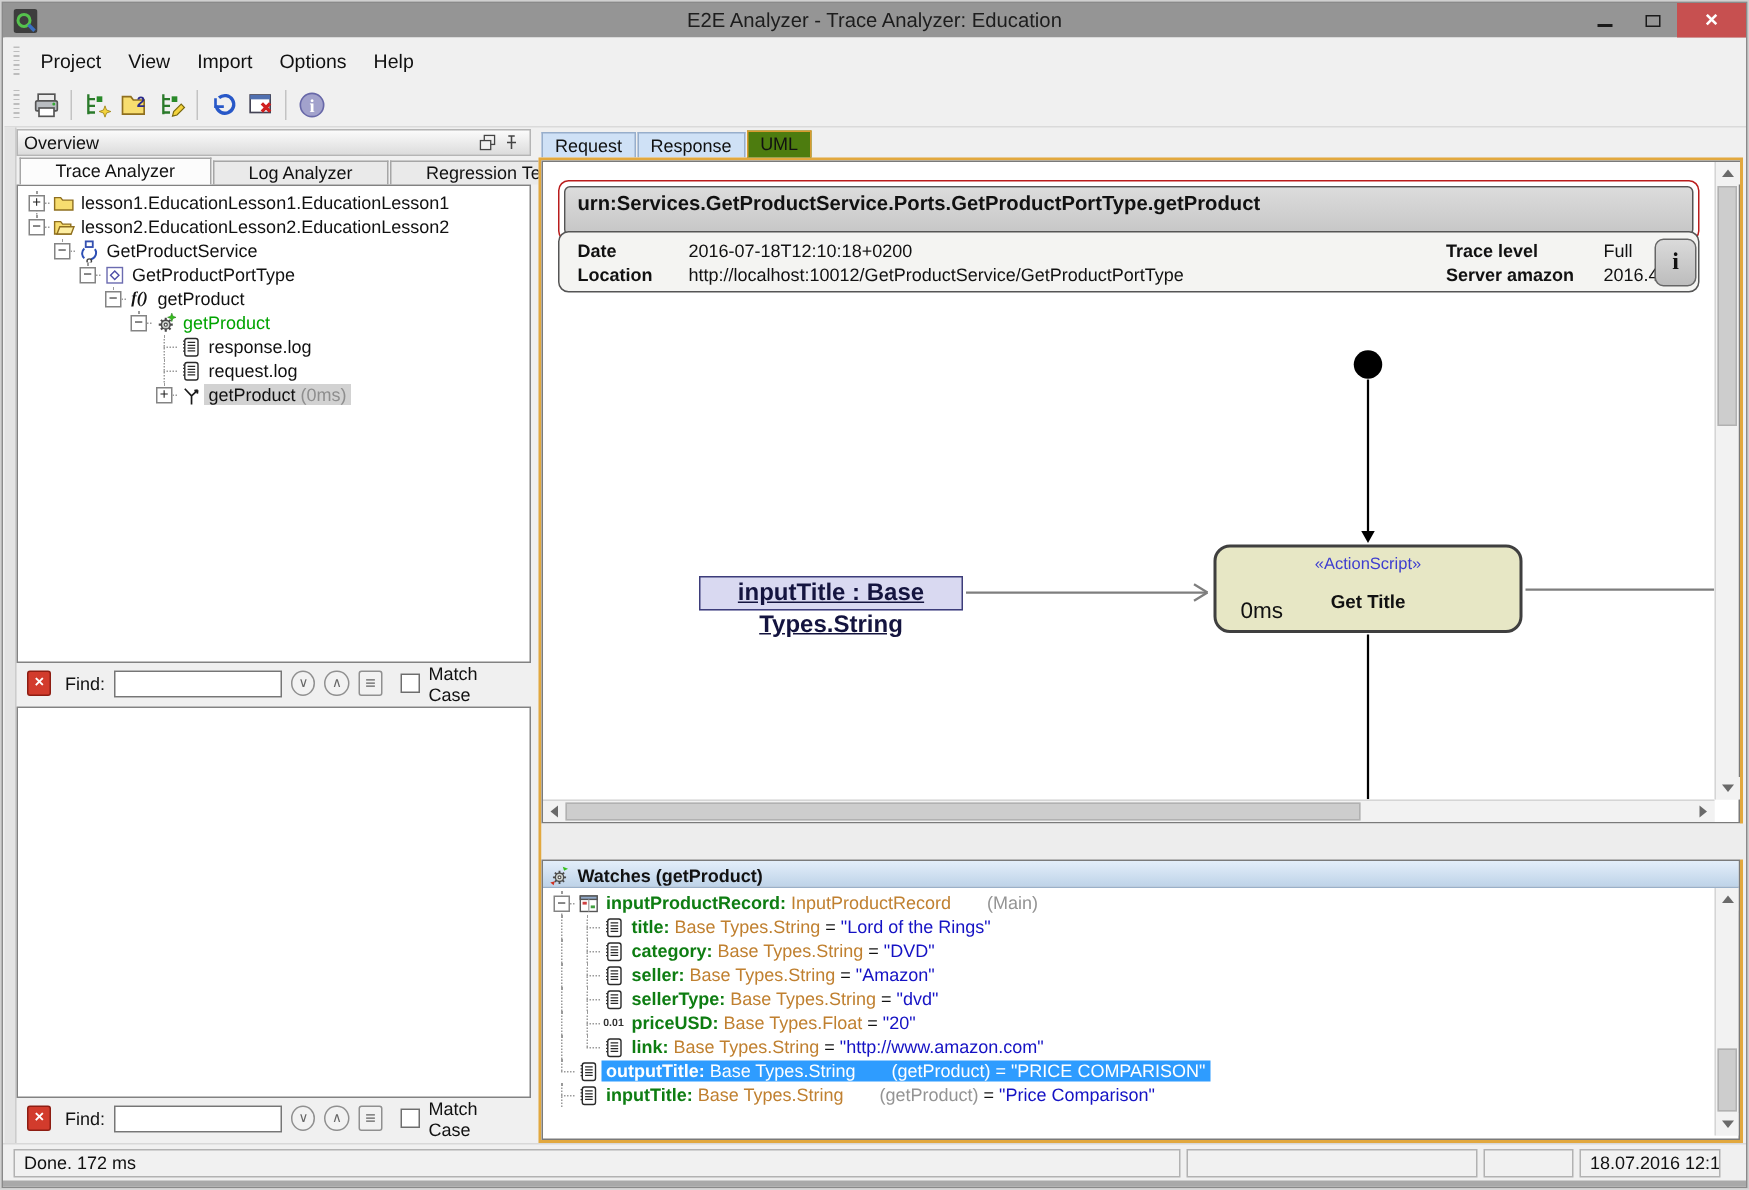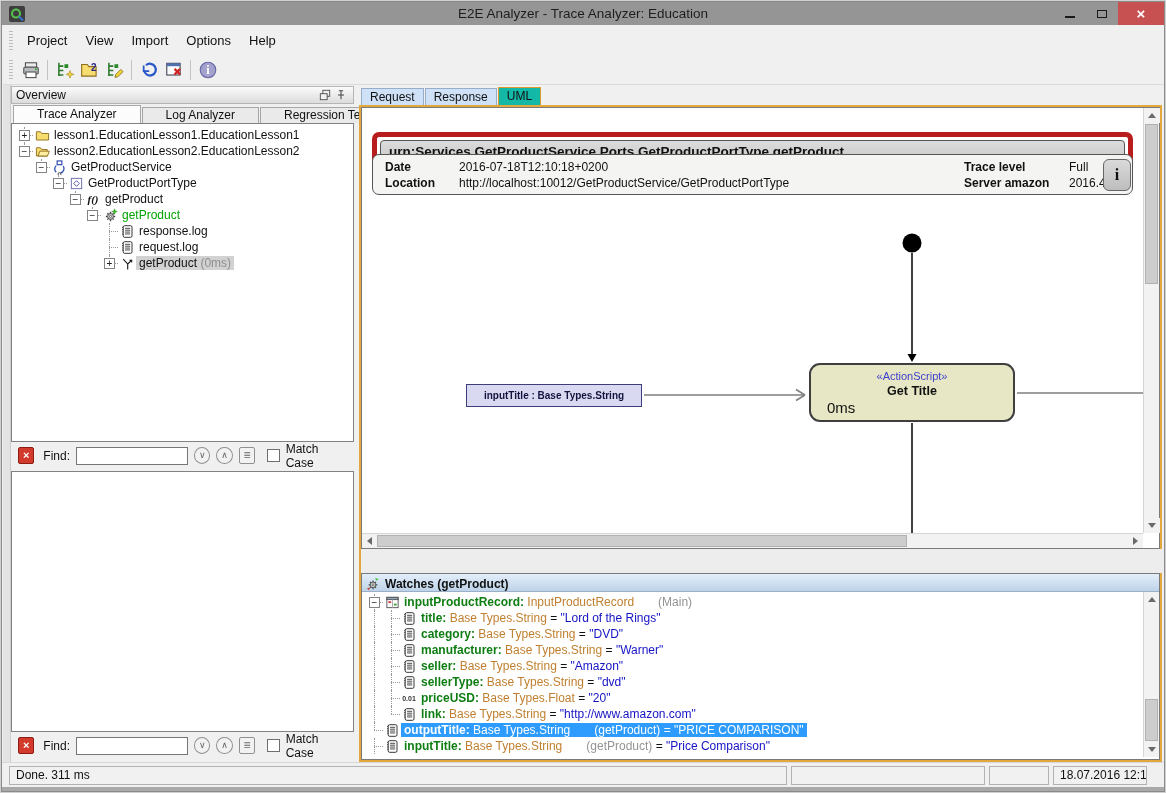--- a/index.html
+++ b/index.html
@@ -56,39 +56,39 @@
   .findx { width:17px; height:17px; background:#d23b2c; border:1px solid #8d1d12; border-radius:2px; color:#fff; font-weight:bold; font-size:11px; line-height:15px; text-align:center; }
   .findlbl { margin-left:3px; }
   .findinput { width:112px; height:18px; border:1px solid #767676; background:#fff; font:12px "Liberation Sans",sans-serif; padding:0 3px; }
   .cbtn { width:17px; height:17px; border:1px solid #909090; border-radius:50%; background:#f2f2f2; color:#666; font-size:9px; line-height:15px; text-align:center; }
   .lbtn { width:17px; height:17px; border:1px solid #909090; border-radius:2px; background:#f2f2f2; color:#666; font-size:12px; line-height:14px; text-align:center; }
   .cbox { width:13px; height:13px; border:1px solid #6e6e6e; background:#fff; margin-left:6px; }
 
   
   .right-tabs { position:absolute; left:357px; top:85px; height:18px; display:flex; align-items:flex-end; padding-left:2px; }
   .rtab { height:17px; line-height:16px; padding:0 8px; background:#cfe1f6; border:1px solid #97aecb; border-bottom:none; margin-right:1px; }
-  .rtab.active { height:18px; line-height:17px; background:#14b8a6; border-color:#d99b2e; position:relative; z-index:2; }
+  .rtab.active { height:18px; line-height:17px; background:#4d7c0f; border-color:#d99b2e; position:relative; z-index:2; }
   .right-box { position:absolute; left:357px; top:103px; width:803px; height:657px; border:2px solid #e2a83e; background:#ededed; }
 
   .uml-wrap { position:absolute; left:0; top:0; width:799px; height:442px; border:1px solid #7a7a7a; background:#fff; }
   .uml-content { position:absolute; left:0; top:0; width:781px; height:425px; overflow:hidden; background:#fff; }
   .dsvg { position:absolute; left:0; top:0; }
 
-  .urnbox { position:absolute; left:10px; top:24px; width:761px; height:41px; border:5px solid #b91c1c; border-radius:7px; background:#fff; padding:3px; }
+  .urnbox { position:absolute; left:10px; top:12px; width:761px; height:41px; border:1px solid #b91c1c; border-radius:7px; background:#fff; padding:3px; }
   .urnbox .inner { width:100%; height:100%; border:1px solid #555; border-radius:4px; background:linear-gradient(#dcdcdc,#c6c6c6); font-weight:bold; font-size:13.5px; line-height:21px; padding-left:8px; white-space:nowrap; overflow:hidden; }
   .infobox { position:absolute; left:10px; top:46px; width:761px; height:41px; border:1px solid #555; border-radius:7px; background:#f4f4f2; font-size:12px; }
   .infobox .lbl { position:absolute; font-weight:bold; }
   .infobox .val { position:absolute; }
   .ibtn { position:absolute; left:730px; top:4px; width:28px; height:32px; border:1px solid #666; border-radius:6px; background:linear-gradient(#dadada,#bdbdbd); font:bold 16px "Liberation Serif",serif; text-align:center; line-height:30px; }
 
   .actionbox { position:absolute; left:447px; top:255px; width:206px; height:59px; background:#e7e7c5; border:2px solid #3f3f3f; border-radius:11px; text-align:center; }
   .actionbox .stereo { margin-top:5px; font-size:11px; color:#3d3dcf; }
-  .actionbox .aname { margin-top:2px; font-weight:bold; font-size:12.5px; color:#111; }
+  .actionbox .aname { margin-top:12px; font-weight:bold; font-size:12.5px; color:#111; }
   .actionbox .dur { position:absolute; left:16px; bottom:4px; font-size:15px; }
-  .pinlabel { position:absolute; left:104px; top:276px; width:176px; height:23px; background:#d9d9f1; border:1px solid #3d3d7a; text-align:center; line-height:21px; font-weight:bold; color:#14143f; font-size:10px; }
+  .pinlabel { position:absolute; left:104px; top:276px; width:176px; height:23px; background:#d9d9f1; border:1px solid #3d3d7a; text-align:center; line-height:21px; font-weight:bold; text-decoration:underline; color:#14143f; font-size:16px; }
 
   
   .vscroll { position:absolute; right:0; top:0; width:16px; height:425px; background:#f2f2f2; border-left:1px solid #d5d5d5; }
   .hscroll { position:absolute; left:0; top:425px; width:781px; height:15px; background:#f2f2f2; border-top:1px solid #d5d5d5; }
   .sbtn { position:absolute; background:#f2f2f2; display:flex; align-items:center; justify-content:center; }
   .thumb { position:absolute; background:#cdcdcd; border:1px solid #b1b1b1; }
   .tri { width:0; height:0; }
   .tri.up { border-left:4px solid transparent; border-right:4px solid transparent; border-bottom:5px solid #6a6a6a; }
   .tri.dn { border-left:4px solid transparent; border-right:4px solid transparent; border-top:5px solid #6a6a6a; }
   .tri.lf { border-top:4px solid transparent; border-bottom:4px solid transparent; border-right:5px solid #6a6a6a; }
@@ -522,92 +522,80 @@
           <div class="trow">
             <span class="tcell gv"></span>
             <span class="tcell gv gh"></span>
             <span class="ticon">
               <svg viewBox="0 0 16 16">
                 <rect x="3.4" y="1.8" width="9.4" height="12.4" rx="1.6" fill="#fff" stroke="#2a2a2a"></rect>
                 <path d="M5.4 4.6 h5.4 M5.4 6.6 h5.4 M5.4 8.6 h5.4 M5.4 10.6 h5.4" stroke="#2a2a2a" stroke-width="0.9"></path>
                 <path d="M3.4 3.6 h-1.2 M3.4 6 h-1.2 M3.4 8.4 h-1.2 M3.4 10.8 h-1.2" stroke="#2a2a2a" stroke-width="0.9"></path>
               </svg>
             </span>
-            <span class="wtext"><span class="wname">manufacturer:</span><span class="wtype"> Base Types.String</span><span class="weq"> = </span><span class="wval">"Warner"</span></span>
+            <span class="wtext"><span class="wname">seller:</span><span class="wtype"> Base Types.String</span><span class="weq"> = </span><span class="wval">"Amazon"</span></span>
           </div>
           <div class="trow">
             <span class="tcell gv"></span>
             <span class="tcell gv gh"></span>
             <span class="ticon">
               <svg viewBox="0 0 16 16">
                 <rect x="3.4" y="1.8" width="9.4" height="12.4" rx="1.6" fill="#fff" stroke="#2a2a2a"></rect>
                 <path d="M5.4 4.6 h5.4 M5.4 6.6 h5.4 M5.4 8.6 h5.4 M5.4 10.6 h5.4" stroke="#2a2a2a" stroke-width="0.9"></path>
                 <path d="M3.4 3.6 h-1.2 M3.4 6 h-1.2 M3.4 8.4 h-1.2 M3.4 10.8 h-1.2" stroke="#2a2a2a" stroke-width="0.9"></path>
               </svg>
             </span>
-            <span class="wtext"><span class="wname">seller:</span><span class="wtype"> Base Types.String</span><span class="weq"> = </span><span class="wval">"Amazon"</span></span>
+            <span class="wtext"><span class="wname">sellerType:</span><span class="wtype"> Base Types.String</span><span class="weq"> = </span><span class="wval">"dvd"</span></span>
           </div>
           <div class="trow">
             <span class="tcell gv"></span>
             <span class="tcell gv gh"></span>
             <span class="ticon">
+              <span class="ntext">0.01</span>
+            </span>
+            <span class="wtext"><span class="wname">priceUSD:</span><span class="wtype"> Base Types.Float</span><span class="weq"> = </span><span class="wval">"20"</span></span>
+          </div>
+          <div class="trow">
+            <span class="tcell gv"></span>
+            <span class="tcell gL gh"></span>
+            <span class="ticon">
               <svg viewBox="0 0 16 16">
                 <rect x="3.4" y="1.8" width="9.4" height="12.4" rx="1.6" fill="#fff" stroke="#2a2a2a"></rect>
                 <path d="M5.4 4.6 h5.4 M5.4 6.6 h5.4 M5.4 8.6 h5.4 M5.4 10.6 h5.4" stroke="#2a2a2a" stroke-width="0.9"></path>
                 <path d="M3.4 3.6 h-1.2 M3.4 6 h-1.2 M3.4 8.4 h-1.2 M3.4 10.8 h-1.2" stroke="#2a2a2a" stroke-width="0.9"></path>
               </svg>
             </span>
-            <span class="wtext"><span class="wname">sellerType:</span><span class="wtype"> Base Types.String</span><span class="weq"> = </span><span class="wval">"dvd"</span></span>
-          </div>
-          <div class="trow">
-            <span class="tcell gv"></span>
-            <span class="tcell gv gh"></span>
-            <span class="ticon">
-              <span class="ntext">0.01</span>
-            </span>
-            <span class="wtext"><span class="wname">priceUSD:</span><span class="wtype"> Base Types.Float</span><span class="weq"> = </span><span class="wval">"20"</span></span>
-          </div>
-          <div class="trow">
-            <span class="tcell gv"></span>
+            <span class="wtext"><span class="wname">link:</span><span class="wtype"> Base Types.String</span><span class="weq"> = </span><span class="wval">"http://www.amazon.com"</span></span>
+          </div>
+          <div class="trow wsel">
             <span class="tcell gL gh"></span>
             <span class="ticon">
               <svg viewBox="0 0 16 16">
                 <rect x="3.4" y="1.8" width="9.4" height="12.4" rx="1.6" fill="#fff" stroke="#2a2a2a"></rect>
                 <path d="M5.4 4.6 h5.4 M5.4 6.6 h5.4 M5.4 8.6 h5.4 M5.4 10.6 h5.4" stroke="#2a2a2a" stroke-width="0.9"></path>
                 <path d="M3.4 3.6 h-1.2 M3.4 6 h-1.2 M3.4 8.4 h-1.2 M3.4 10.8 h-1.2" stroke="#2a2a2a" stroke-width="0.9"></path>
               </svg>
             </span>
-            <span class="wtext"><span class="wname">link:</span><span class="wtype"> Base Types.String</span><span class="weq"> = </span><span class="wval">"http://www.amazon.com"</span></span>
-          </div>
-          <div class="trow wsel">
-            <span class="tcell gL gh"></span>
+            <span class="wtext"><span class="wname">outputTitle:</span><span class="wtype"> Base Types.String</span><span class="wctx">(getProduct)</span><span class="weq"> = </span><span class="wval">"PRICE COMPARISON"</span></span>
+          </div>
+          <div class="trow">
+            <span class="tcell gv gh"></span>
             <span class="ticon">
               <svg viewBox="0 0 16 16">
                 <rect x="3.4" y="1.8" width="9.4" height="12.4" rx="1.6" fill="#fff" stroke="#2a2a2a"></rect>
                 <path d="M5.4 4.6 h5.4 M5.4 6.6 h5.4 M5.4 8.6 h5.4 M5.4 10.6 h5.4" stroke="#2a2a2a" stroke-width="0.9"></path>
                 <path d="M3.4 3.6 h-1.2 M3.4 6 h-1.2 M3.4 8.4 h-1.2 M3.4 10.8 h-1.2" stroke="#2a2a2a" stroke-width="0.9"></path>
               </svg>
             </span>
-            <span class="wtext"><span class="wname">outputTitle:</span><span class="wtype"> Base Types.String</span><span class="wctx">(getProduct)</span><span class="weq"> = </span><span class="wval">"PRICE COMPARISON"</span></span>
-          </div>
-          <div class="trow">
-            <span class="tcell gv gh"></span>
-            <span class="ticon">
-              <svg viewBox="0 0 16 16">
-                <rect x="3.4" y="1.8" width="9.4" height="12.4" rx="1.6" fill="#fff" stroke="#2a2a2a"></rect>
-                <path d="M5.4 4.6 h5.4 M5.4 6.6 h5.4 M5.4 8.6 h5.4 M5.4 10.6 h5.4" stroke="#2a2a2a" stroke-width="0.9"></path>
-                <path d="M3.4 3.6 h-1.2 M3.4 6 h-1.2 M3.4 8.4 h-1.2 M3.4 10.8 h-1.2" stroke="#2a2a2a" stroke-width="0.9"></path>
-              </svg>
-            </span>
             <span class="wtext"><span class="wname">inputTitle:</span><span class="wtype"> Base Types.String</span><span class="wctx">(getProduct)</span><span class="weq"> = </span><span class="wval">"Price Comparison"</span></span>
           </div>
         </div>
     </div>
   </div>
 
   <div class="statusbar" id="statusbar">
-      <div class="scell" style="width: 778px;">Done. 311 ms</div>
+      <div class="scell" style="width: 778px;">Done. 172 ms</div>
       <div class="scell" style="width: 194px;"></div>
       <div class="scell" style="width: 60px;"></div>
       <div class="scell" style="width: 94px; text-align: center;">18.07.2016 12:17</div>
     </div>
   <div class="frame-bottom"></div>
 </div>
 
 </body></html>

